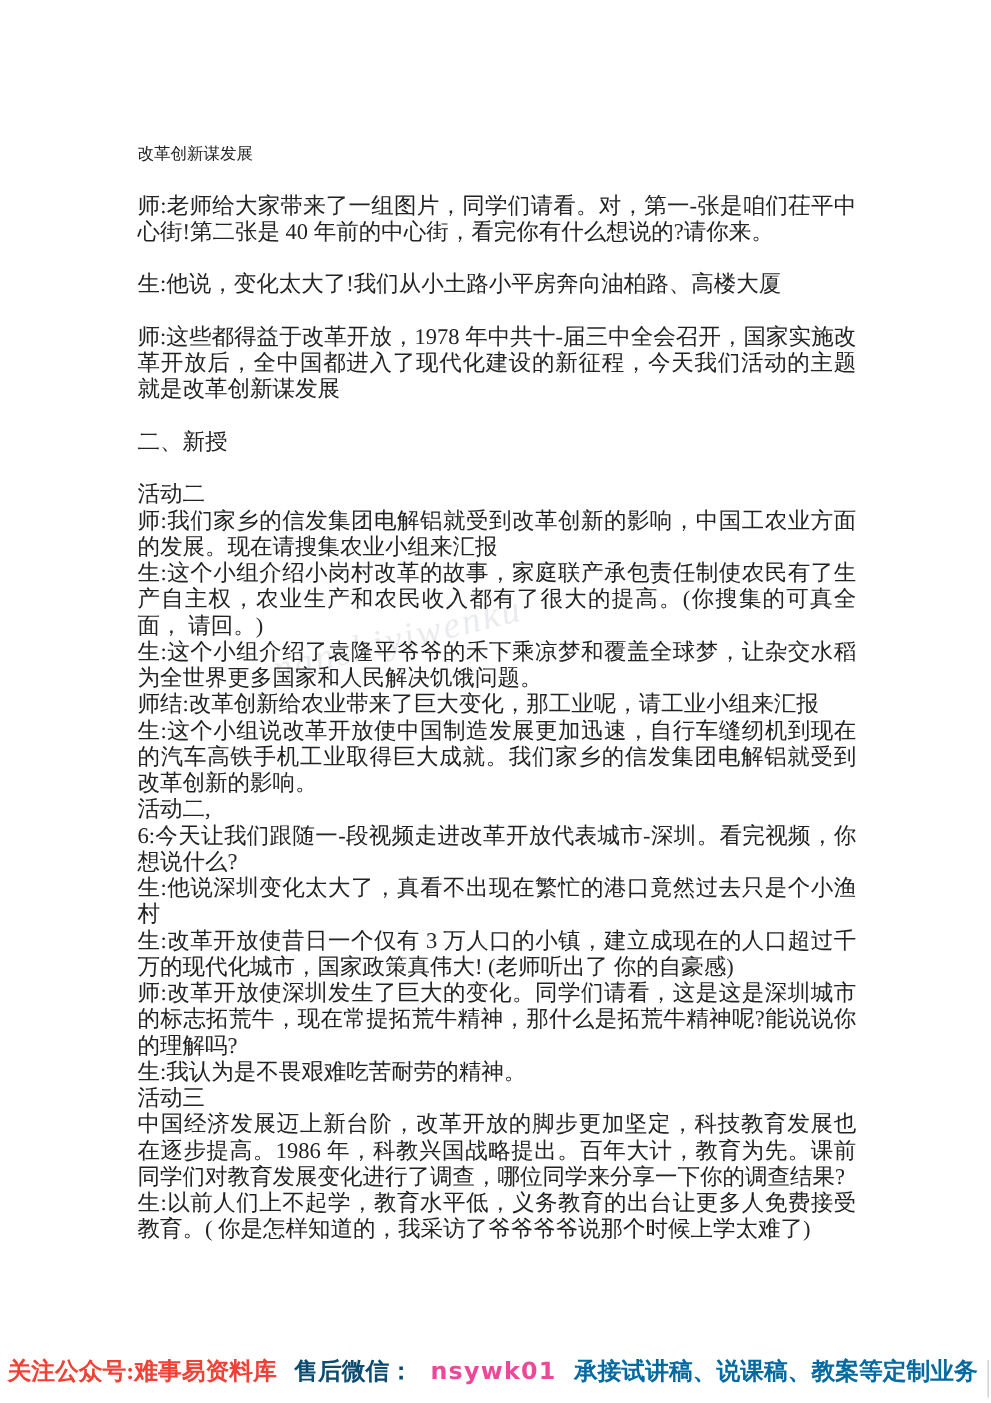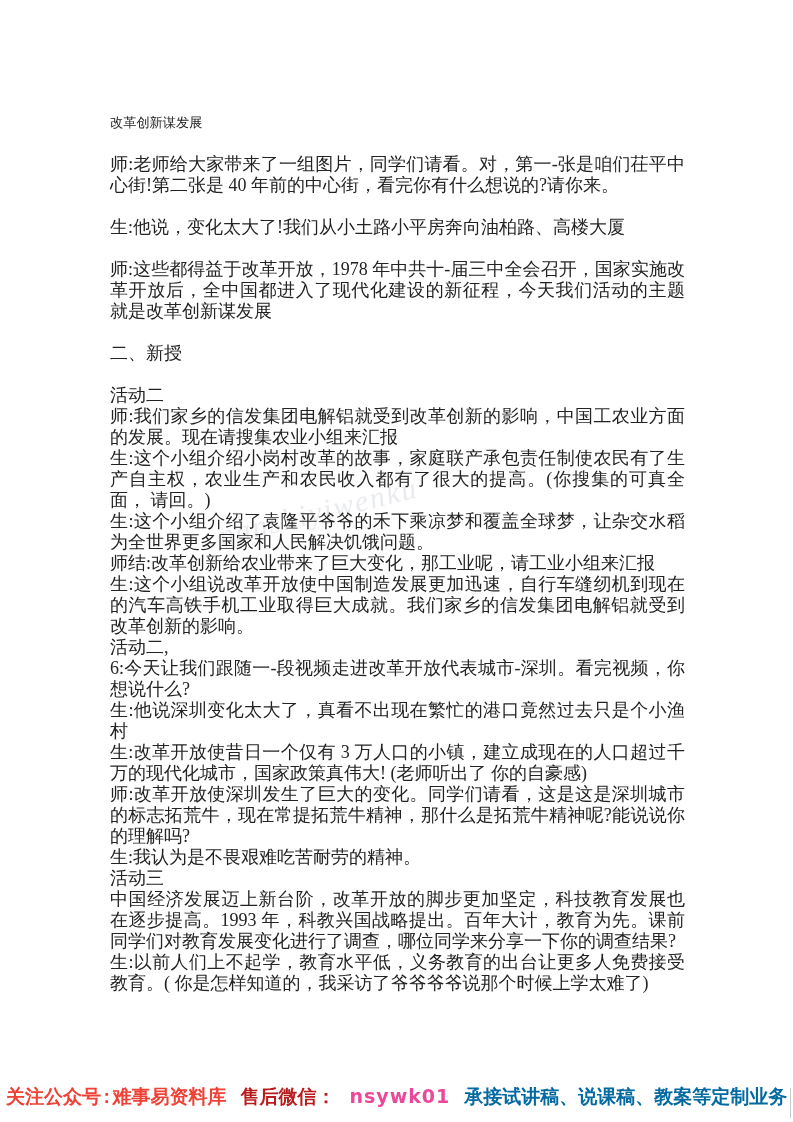--- a/index.html
+++ b/index.html
@@ -84,21 +84,21 @@
     z-index: 5;
   }
   .promo-inner {
     display: flex;
     align-items: baseline;
     gap: 14px;
     padding-left: 6px;
     white-space: nowrap;
   }
   .promo-text {
-    font-family: Liberation Mono, monospace;
+    font-family: Liberation Serif, serif;
     font-weight: 700;
     font-size: 19px;
     color: #ef4136;
     letter-spacing: 0px;
   }
   .promo-text.mono {
     font-family: "DejaVu Sans", "Liberation Sans", sans-serif;
     letter-spacing: 1px;
   }
   #promo-edge-rule {
@@ -131,28 +131,28 @@
         <p class="para tight">生:这个小组介绍了袁隆平爷爷的禾下乘凉梦和覆盖全球梦，让杂交水稻为全世界更多国家和人民解决饥饿问题。</p>
         <p class="para tight">师结:改革创新给农业带来了巨大变化，那工业呢，请工业小组来汇报</p>
         <p class="para tight">生:这个小组说改革开放使中国制造发展更加迅速，自行车缝纫机到现在的汽车高铁手机工业取得巨大成就。我们家乡的信发集团电解铝就受到改革创新的影响。</p>
         <p class="para tight">活动二,</p>
         <p class="para tight">6:今天让我们跟随一-段视频走进改革开放代表城市-深圳。看完视频，你想说什么?</p>
         <p class="para tight">生:他说深圳变化太大了，真看不出现在繁忙的港口竟然过去只是个小渔村</p>
         <p class="para tight">生:改革开放使昔日一个仅有 3 万人口的小镇，建立成现在的人口超过千万的现代化城市，国家政策真伟大! (老师听出了 你的自豪感)</p>
         <p class="para tight">师:改革开放使深圳发生了巨大的变化。同学们请看，这是这是深圳城市的标志拓荒牛，现在常提拓荒牛精神，那什么是拓荒牛精神呢?能说说你的理解吗?</p>
         <p class="para tight">生:我认为是不畏艰难吃苦耐劳的精神。</p>
         <p class="para tight">活动三</p>
-        <p class="para tight">中国经济发展迈上新台阶，改革开放的脚步更加坚定，科技教育发展也在逐步提高。1993 年，科教兴国战略提出。百年大计，教育为先。课前同学们对教育发展变化进行了调查，哪位同学来分享一下你的调查结果?</p>
+        <p class="para tight">中国经济发展迈上新台阶，改革开放的脚步更加坚定，科技教育发展也在逐步提高。1986 年，科教兴国战略提出。百年大计，教育为先。课前同学们对教育发展变化进行了调查，哪位同学来分享一下你的调查结果?</p>
         <p class="para tight">生:以前人们上不起学，教育水平低，义务教育的出台让更多人免费接受教育。( 你是怎样知道的，我采访了爷爷爷爷说那个时候上学太难了)</p>
       </div>
   </div>
 
   <div id="promo-banner">
     <div class="promo-inner" id="promo-inner">
         <span class="promo-text" style="color: rgb(239, 65, 54);">关注公众号:难事易资料库</span>
-        <span class="promo-text" style="color: #b91c1c;">售后微信：</span>
+        <span class="promo-text" style="color: #0c4a6e;">售后微信：</span>
         <span class="promo-text mono" style="color: #ec4899;">nsywk01</span>
         <span class="promo-text" style="color: #0369a1;">承接试讲稿、说课稿、教案等定制业务</span>
       </div>
   </div>
   <div id="promo-edge-rule"></div>
 
 </div>
 
 </body></html>

